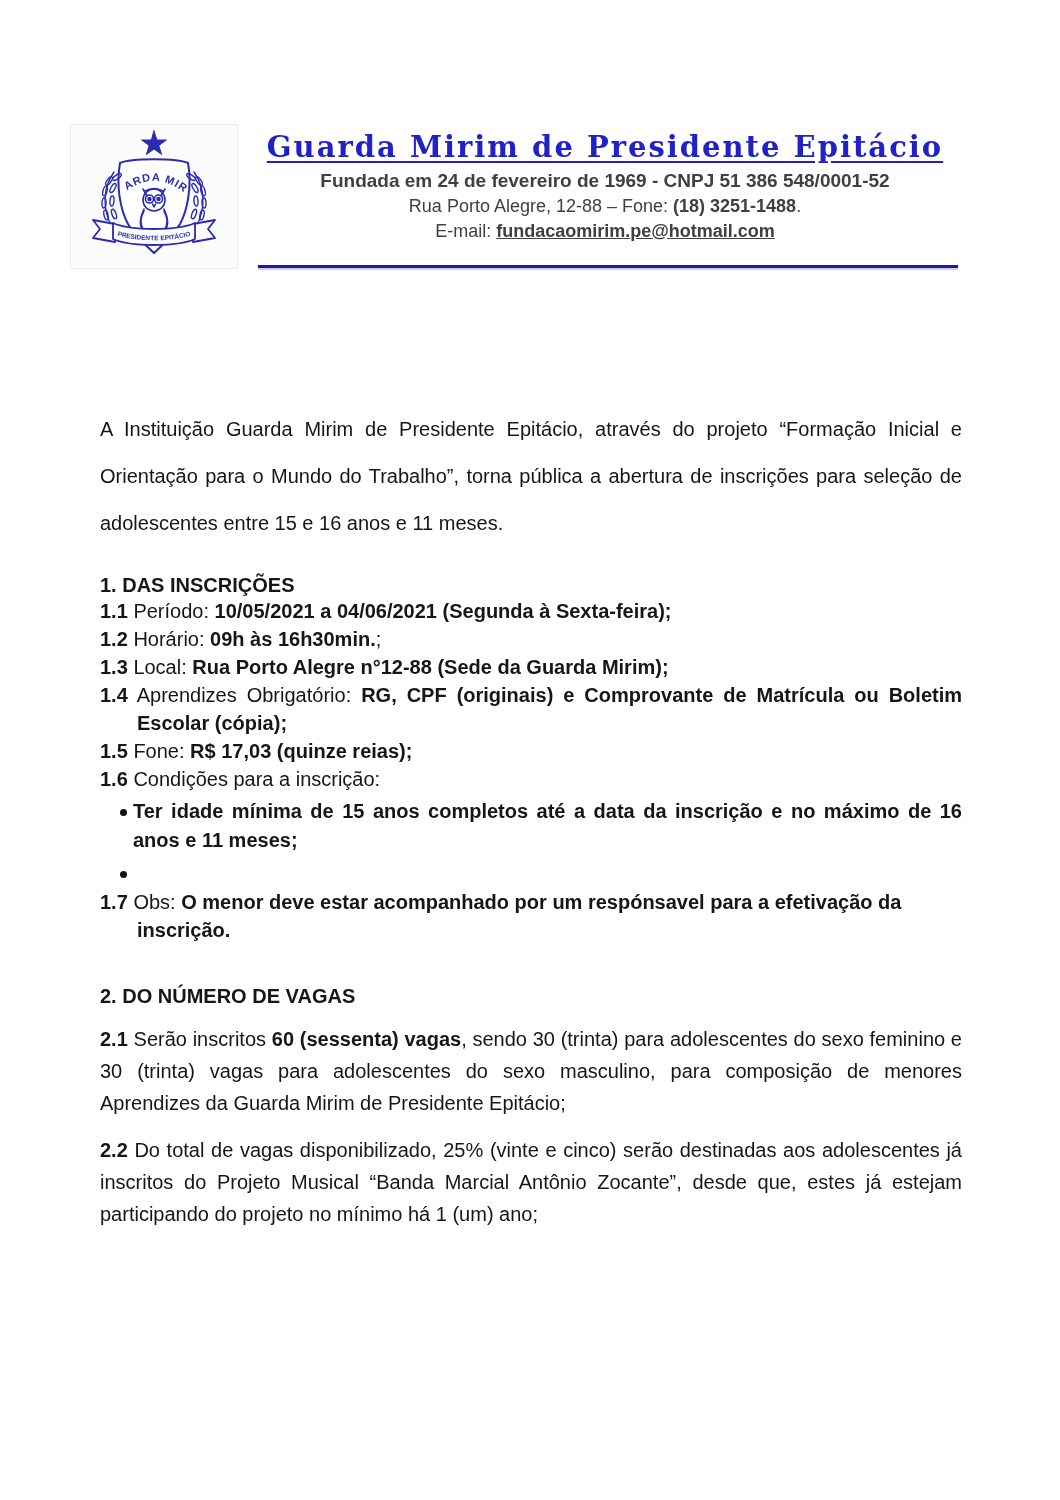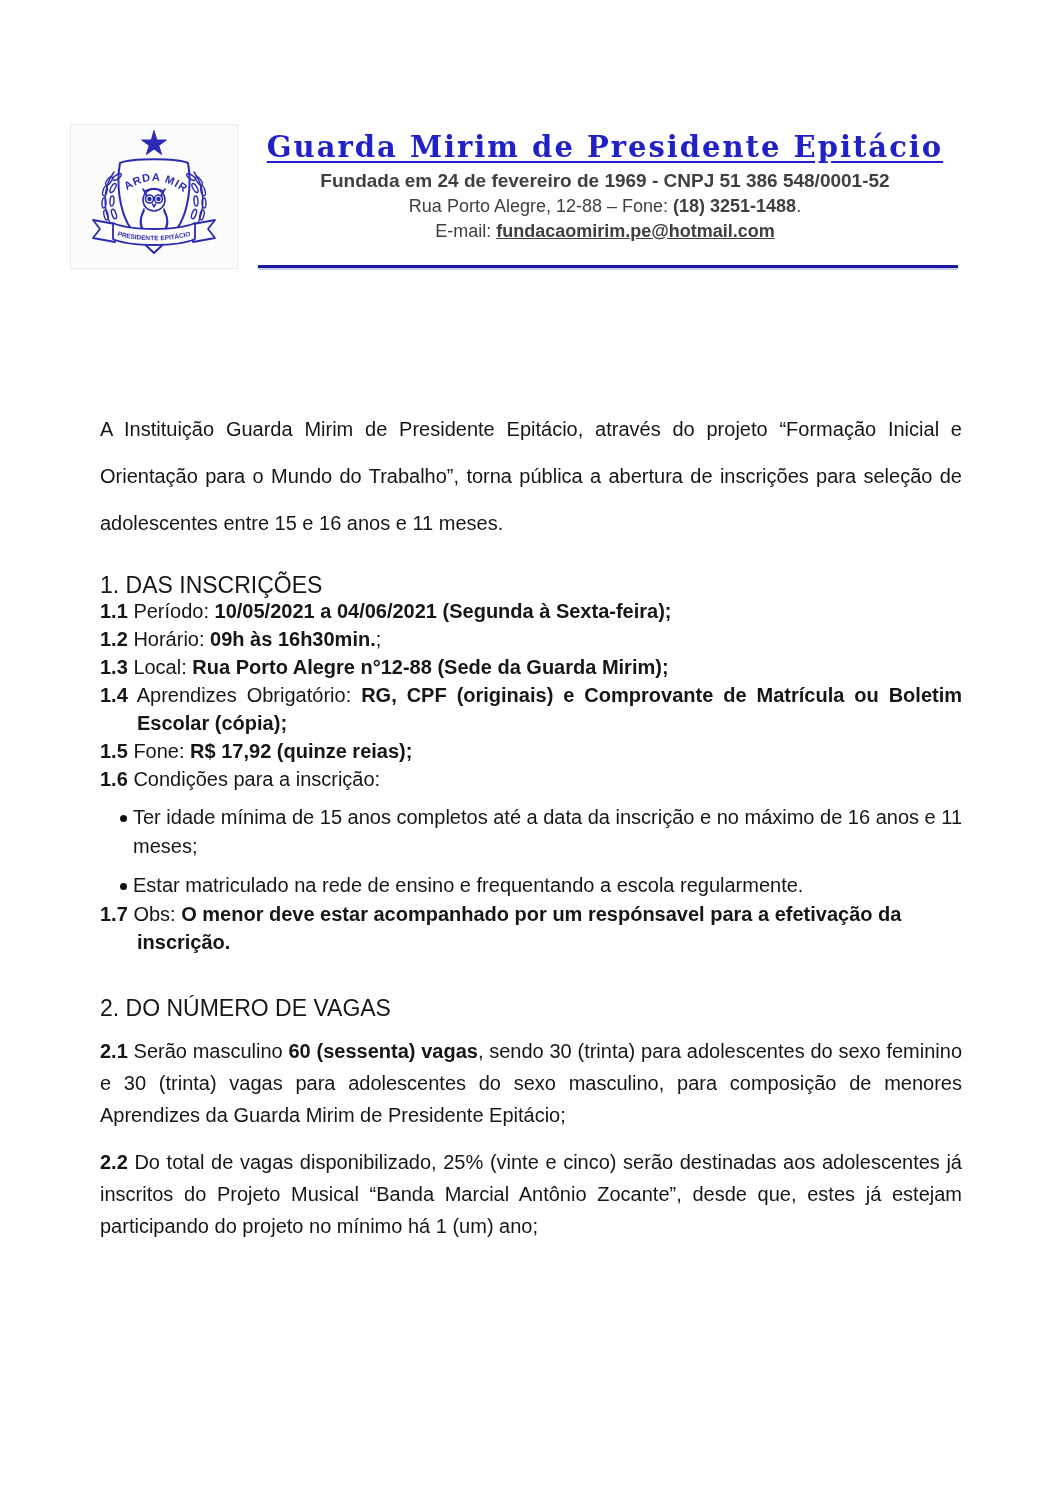--- a/index.html
+++ b/index.html
@@ -57,35 +57,35 @@
   .title-block { text-align:center; font-weight:bold; font-size:21px; }
   .title-line { line-height:22px; margin-bottom:13px; }
   .edital-number { color:#cc3a42; }
 
   .intro {
     margin-top:34px;
     text-align:justify;
     line-height:47px;
   }
 
-  .sec-heading { font-weight:normal; font-size:23px; margin-top:26px; line-height:24px; }
+  .sec-heading { font-weight:bold; font-size:20px; margin-top:26px; line-height:24px; }
   .sec-heading.second { margin-top:40px; }
 
   .item {
     padding-left:37px; text-indent:-37px;
     line-height:28px;
   }
   .item.justify { text-align:justify; }
   .num { font-weight:bold; }
   .val { font-weight:bold; }
 
   .bullet {
-    margin-top:10px;
+    margin-top:4px;
     padding-left:33px; text-indent:-13px;
-    font-weight:normal;
+    font-weight:bold;
     line-height:29px;
     text-align:justify;
   }
   .bullet-dot {
     display:inline-block;
     width:7px; height:7px; border-radius:50%;
     background:#111;
     margin-right:6px;
     vertical-align:2px;
   }
@@ -185,34 +185,34 @@
     <div class="item">
       <span class="num">1.2</span> <span>Horário: </span><span class="val">09h às 16h30min.</span><span>;</span></div>
 
     <div class="item">
       <span class="num">1.3</span> <span>Local: </span><span class="val">Rua Porto Alegre n°12-88 (Sede da Guarda Mirim);</span></div>
 
     <div class="item justify">
       <span class="num">1.4</span> <span>Aprendizes Obrigatório: </span><span class="val">RG, CPF (originais) e Comprovante de Matrícula ou Boletim Escolar (cópia);</span></div>
 
     <div class="item">
-      <span class="num">1.5</span> <span>Fone: </span><span class="val">R$ 17,92 (quinze reias);</span></div>
+      <span class="num">1.5</span> <span>Fone: </span><span class="val">R$ 17,03 (quinze reias);</span></div>
 
     <div class="item">
       <span class="num">1.6</span> <span>Condições para a inscrição:</span></div>
 
     <div class="bullet"><span class="bullet-dot"></span><span>Ter idade mínima de 15 anos completos até a data da inscrição e no máximo de 16 anos e 11 meses;</span></div>
 
-    <div class="bullet"><span class="bullet-dot"></span><span>Estar matriculado na rede de ensino e frequentando a escola regularmente.</span></div>
+    <div class="bullet"><span class="bullet-dot"></span></div>
 
     <div class="item">
       <span class="num">1.7</span> <span>Obs: </span><span class="val">O menor deve estar acompanhado por um respónsavel para a efetivação da inscrição.</span></div>
 
     <div class="sec-heading second">2. DO NÚMERO DE VAGAS</div>
 
     <div class="sec-paragraph">
-      <span class="num">2.1</span><span> Serão masculino </span><span class="val">60 (sessenta) vagas</span><span>, sendo 30 (trinta) para adolescentes do sexo feminino e 30 (trinta) vagas para adolescentes do sexo masculino, para composição de menores Aprendizes da Guarda Mirim de Presidente Epitácio;</span></div>
+      <span class="num">2.1</span><span> Serão inscritos </span><span class="val">60 (sessenta) vagas</span><span>, sendo 30 (trinta) para adolescentes do sexo feminino e 30 (trinta) vagas para adolescentes do sexo masculino, para composição de menores Aprendizes da Guarda Mirim de Presidente Epitácio;</span></div>
 
     <div class="sec-paragraph">
       <span class="num">2.2</span><span> Do total de vagas disponibilizado, 25% (vinte e cinco) serão destinadas aos adolescentes já inscritos do Projeto Musical “Banda Marcial Antônio Zocante”, desde que, estes já estejam participando do projeto no mínimo há 1 (um) ano;</span></div>
 
   </div>
 </div>
 
 </body></html>

